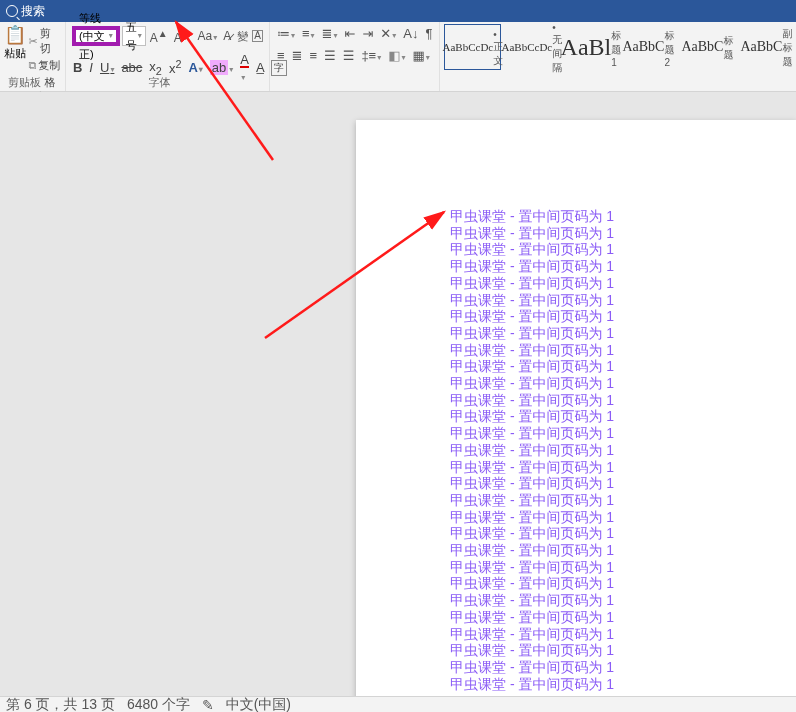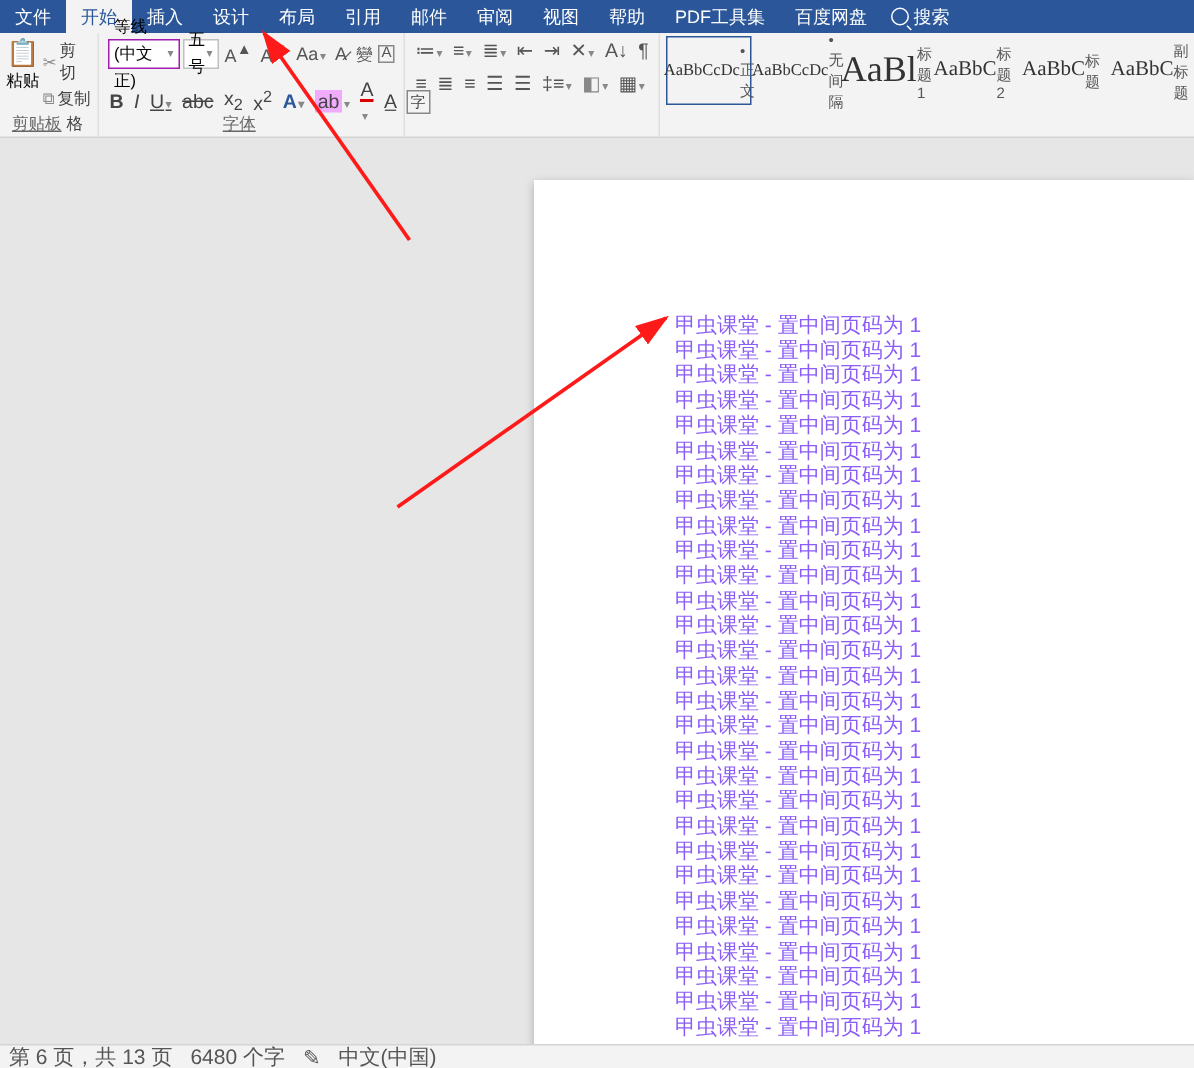--- a/index.html
+++ b/index.html
@@ -69,21 +69,20 @@
     padding: 2px 4px 0;
     position: relative;
   }
   .group-label {
     position: absolute;
     bottom: 1px;
     left: 0; right: 16px;
     text-align: center;
     font-size: 11px;
     color: #666;
-    text-decoration: underline;
   }
   .clipboard-group { width: 72px; }
   .clipboard-top {
     display: flex;
     gap: 2px;
     align-items: flex-start;
   }
   .paste-btn {
     display: flex;
     flex-direction: column;
@@ -92,21 +91,21 @@
     padding-top: 2px;
   }
   .paste-icon { font-size: 18px; line-height: 1; }
   .paste-label { font-size: 11px; margin-top: 2px; }
   .clip-btns { display: flex; flex-direction: column; gap: 2px; font-size: 11px; margin-top:2px; }
   .clip-item { display:flex; align-items:center; gap:2px; color:#444; }
   .clip-ico { font-size: 11px; color:#888; }
   .font-group { width: 204px; padding: 4px 6px 0; }
   .font-row1 { display: flex; align-items: center; gap: 2px; }
   .font-name {
-    border: 1px solid #a21caf;
+    border: 4px solid #a21caf;
     background: #fff;
     width: 98px;
     height: 20px;
     line-height: 18px;
     padding: 0 3px;
     font-size: 11px;
     display:flex; justify-content:space-between; align-items:center;
   }
   .font-size {
     border: 1px solid #c0c0c0;
@@ -183,34 +182,20 @@
     align-items:center;
     padding:0 6px;
     gap:12px;
   }
   .dd { font-size:8px; color:#888; margin-left:1px; }
 </style>
 </head>
 <body>
 
 <div class="menubar">
-  <div id="menu-tabs-host" style="display: flex;">
-      <div class="menu-tab">文件</div>
-      <div class="menu-tab active">开始</div>
-      <div class="menu-tab">插入</div>
-      <div class="menu-tab">设计</div>
-      <div class="menu-tab">布局</div>
-      <div class="menu-tab">引用</div>
-      <div class="menu-tab">邮件</div>
-      <div class="menu-tab">审阅</div>
-      <div class="menu-tab">视图</div>
-      <div class="menu-tab">帮助</div>
-      <div class="menu-tab">PDF工具集</div>
-      <div class="menu-tab">百度网盘</div>
-    </div>
   <div class="search-group">
     <span class="search-icon"></span>
     <span>搜索</span>
   </div>
 </div>
 
 <div class="ribbon">
 
   <div class="ribbon-group clipboard-group">
     <div class="clipboard-top">

